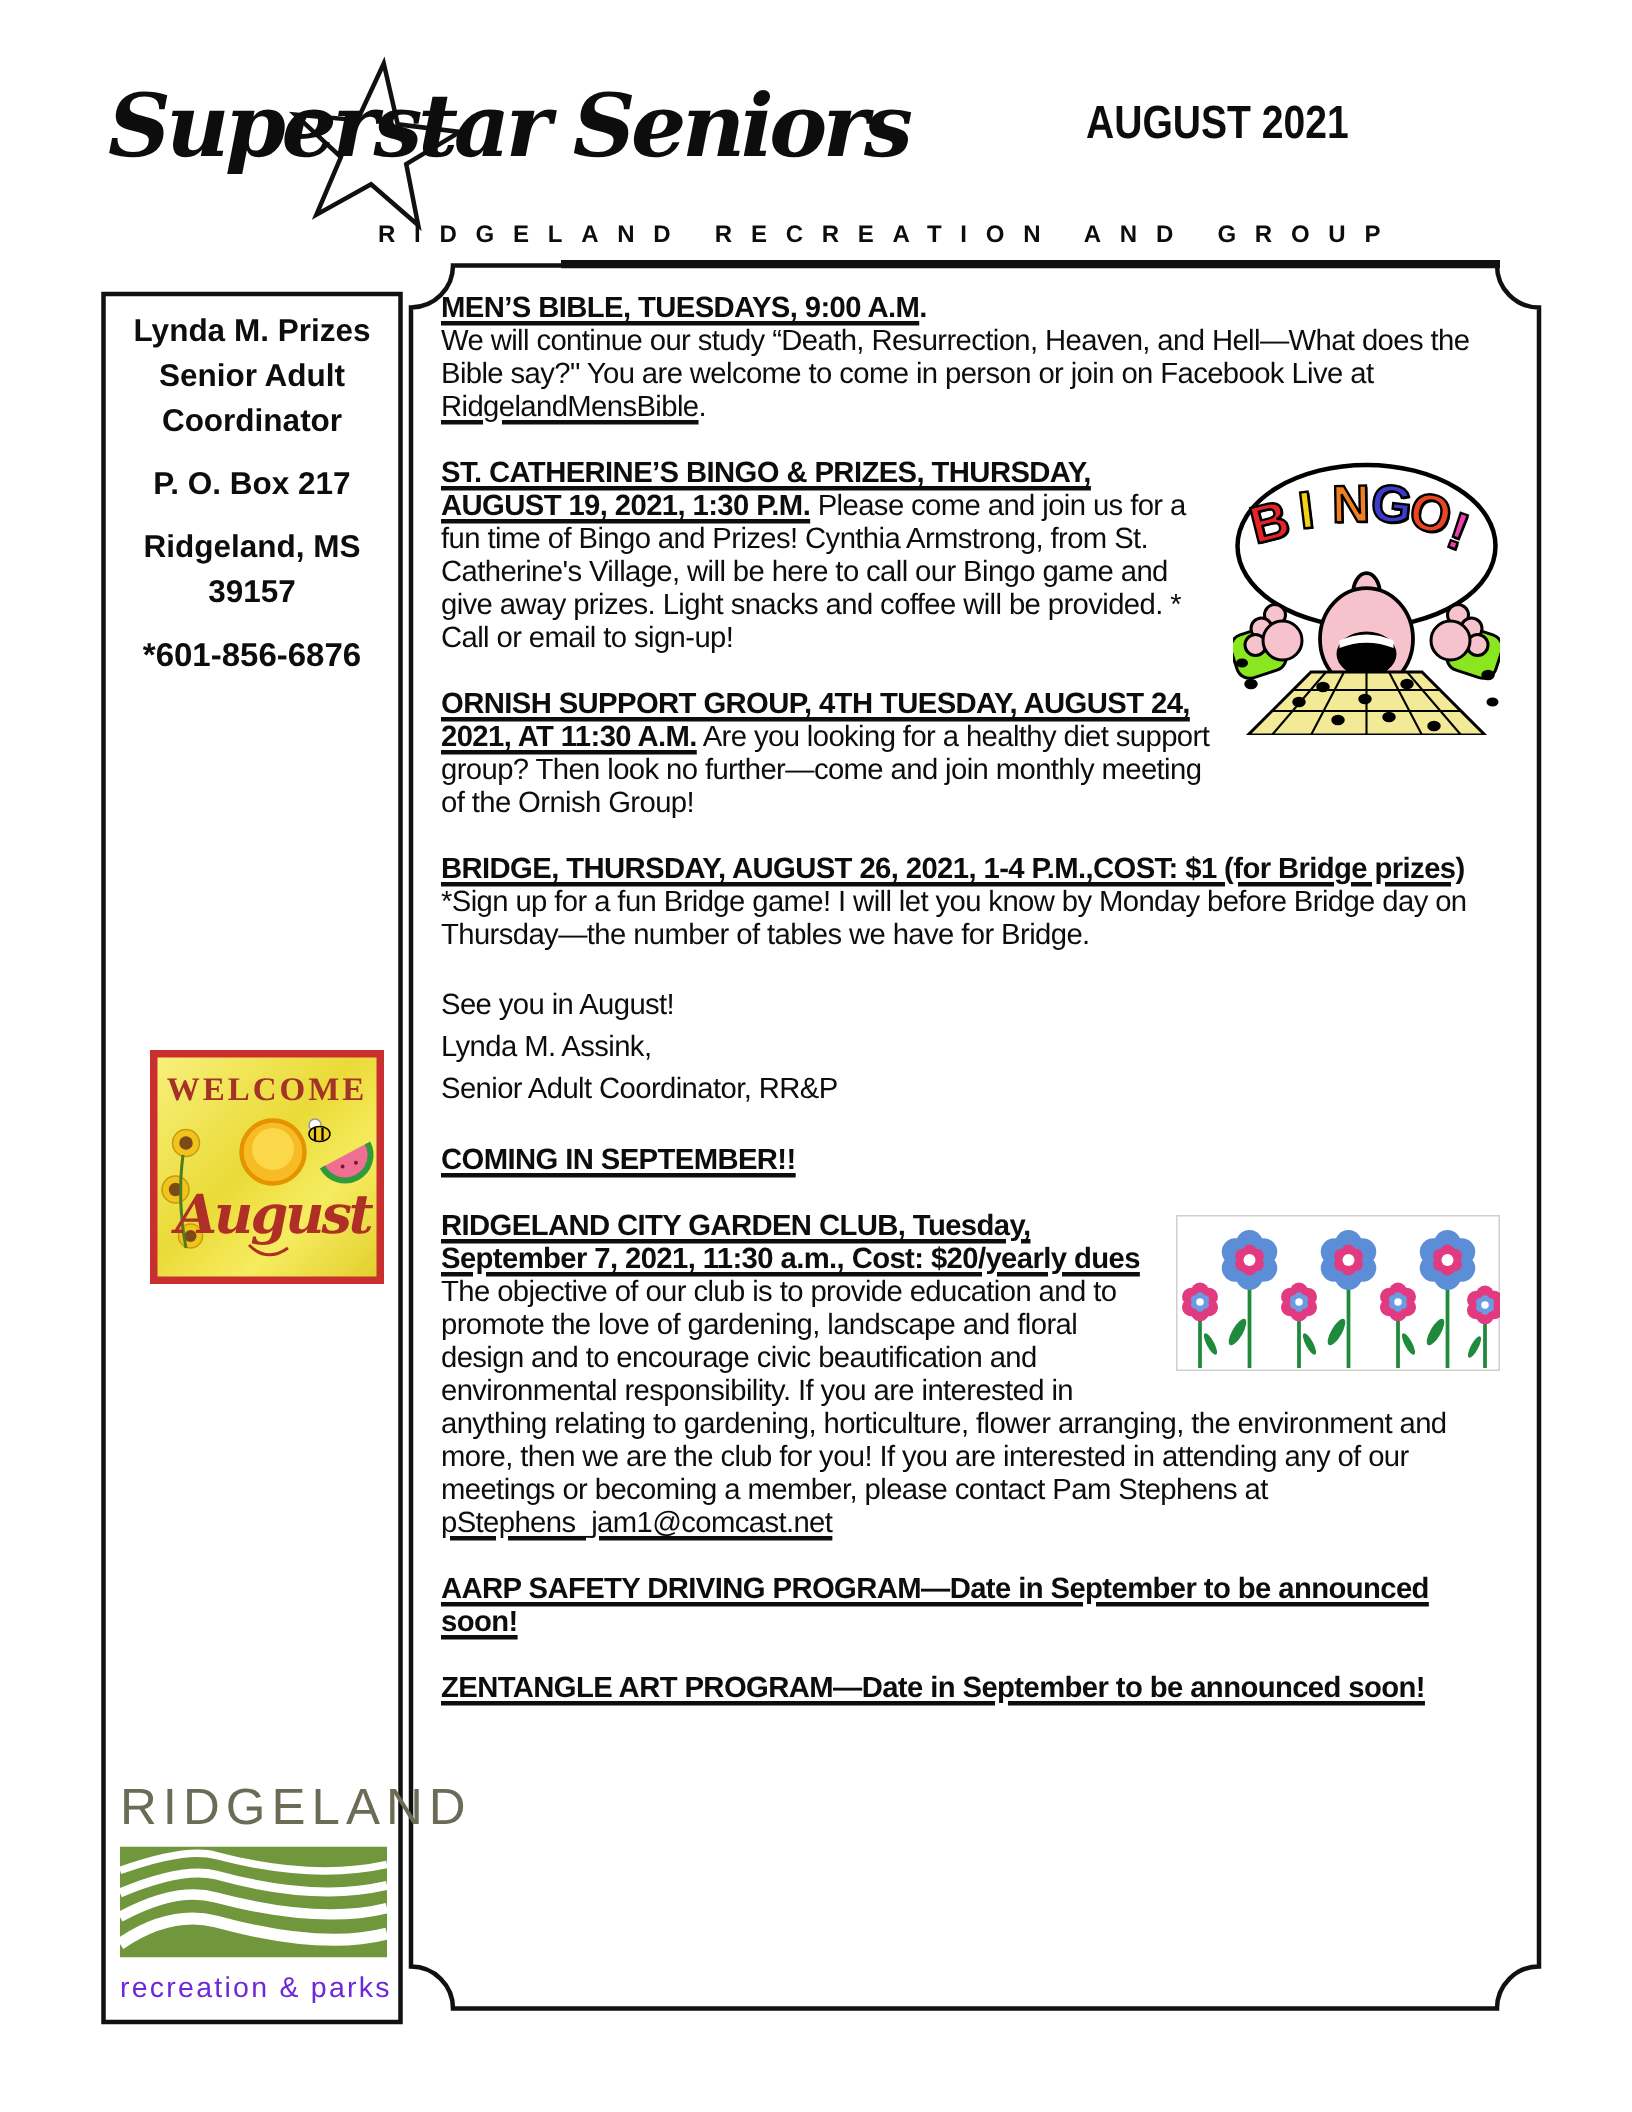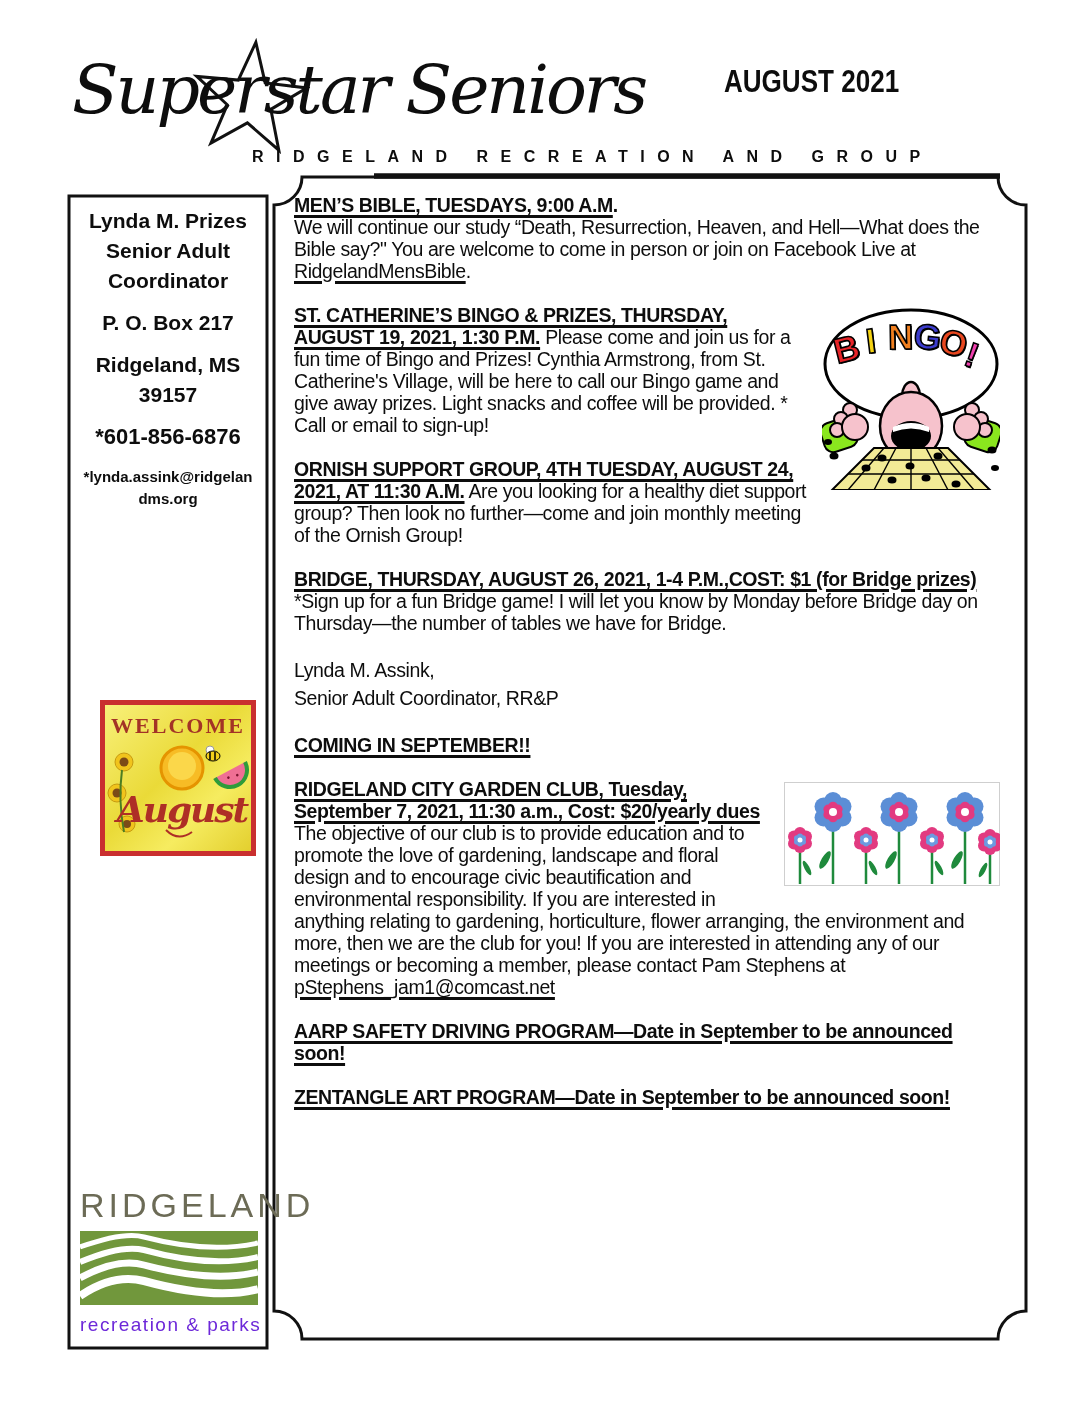--- a/index.html
+++ b/index.html
@@ -5,21 +5,21 @@
   html,body{margin:0;padding:0;background:#ffffff;}
   body{position:relative;width:1088px;height:1408px;overflow:hidden;
        font-family:"Liberation Sans",sans-serif;color:#0d0d0d;}
   .abs{position:absolute;}
 
   
   .issue-date{left:724px;top:64px;font-size:31px;font-weight:bold;letter-spacing:0;
               transform:scaleX(.84);transform-origin:left top;white-space:nowrap;}
   .star-wrap{left:190px;top:36px;z-index:0;}
   .masthead-title{left:72px;top:50px;z-index:1;font-family:"DejaVu Serif",serif;
-                  font-style:italic;font-weight:normal;font-size:68px;letter-spacing:-3px;
+                  font-style:italic;font-weight:bold;font-size:58px;letter-spacing:-3px;
                   white-space:nowrap;}
   .masthead-subtitle{left:252px;top:148px;font-size:16px;font-weight:bold;
                      letter-spacing:12.5px;white-space:nowrap;}
 
   
   .frame{left:0;top:0;pointer-events:none;}
 
   
   .contact{left:71px;top:198px;width:194px;text-align:center;font-weight:bold;
            font-size:21px;line-height:30px;padding-top:8px;}
@@ -74,24 +74,20 @@
     <div>Lynda M. Prizes</div>
     <div>Senior Adult</div>
     <div>Coordinator</div>
   </div>
   <div class="grp">P. O. Box 217</div>
   <div class="grp">
     <div>Ridgeland, MS</div>
     <div>39157</div>
   </div>
   <div class="phone">*601-856-6876</div>
-  <div class="email">
-    <div>*lynda.assink@ridgelan</div>
-    <div>dms.org</div>
-  </div>
 </div>
 
 <div class="abs welcome-img">
   <svg width="156" height="156" viewBox="0 0 156 156">
     <defs>
       <linearGradient id="wg" x1="0" y1="0" x2="1" y2="1">
         <stop offset="0" stop-color="#f8f07a"></stop>
           <stop offset="0.45" stop-color="#eada38"></stop>
         <stop offset="0.7" stop-color="#f6ec60"></stop>
           <stop offset="1" stop-color="#e3cf2e"></stop>
@@ -217,20 +213,21 @@
     <span class="h u">ORNISH SUPPORT GROUP, 4TH TUESDAY, AUGUST 24, 2021, AT 11:30 A.M.</span>
     <span>  Are you looking for a healthy diet support group?  Then look no further—come and join monthly meeting of the Ornish Group!</span>
   </p>
 
   <p>
     <span class="h u">BRIDGE, THURSDAY, AUGUST 26, 2021, 1-4 P.M.,COST:  $1 (for Bridge prizes)</span>
     <span>  *Sign up for a fun Bridge game!   I will let you know by Monday before Bridge day on Thursday—the number of tables we have for Bridge.</span>
   </p>
 
   <div class="closing">
+    <div>See you in August!</div>
     <div>Lynda M. Assink,</div>
     <div>Senior Adult Coordinator, RR&amp;P</div>
   </div>
 
   <p>
     <span class="h u">COMING IN SEPTEMBER!!</span>
   </p>
 
   <p>
     <span class="flowers-float">

